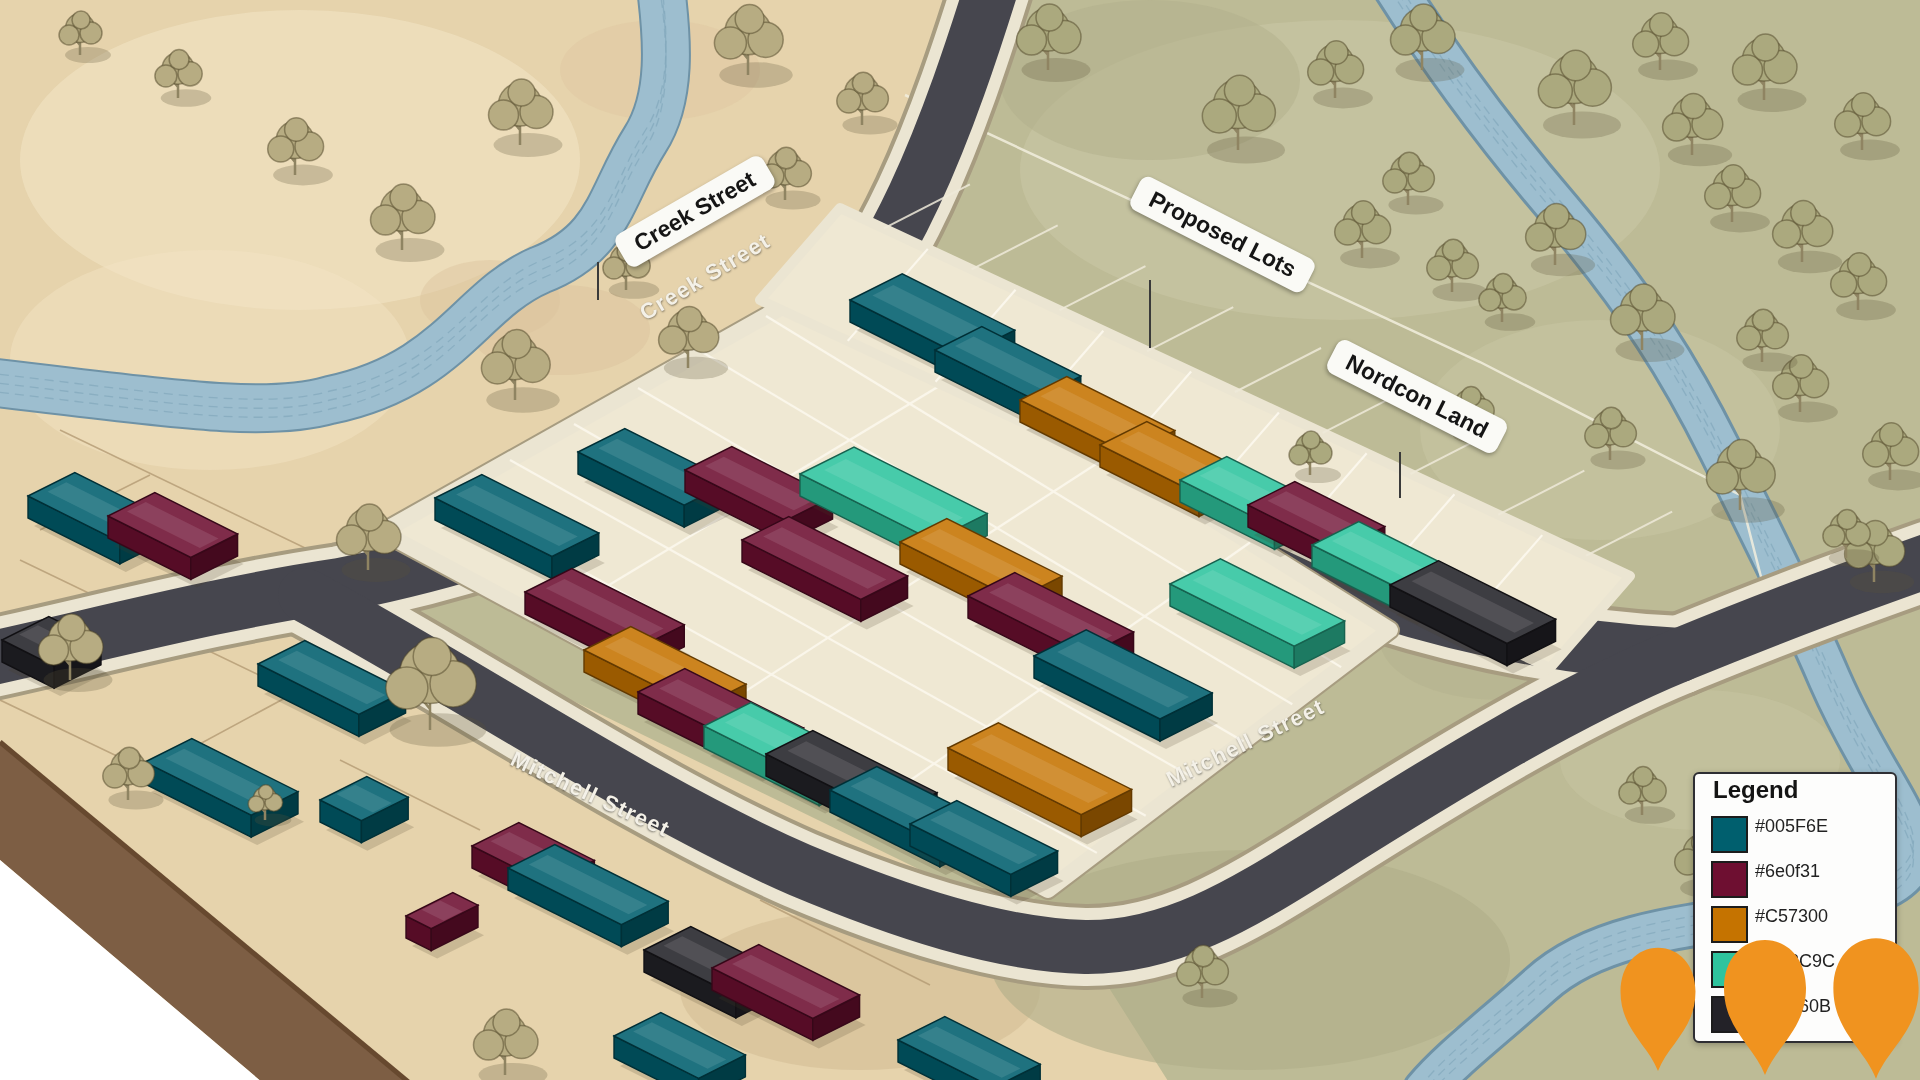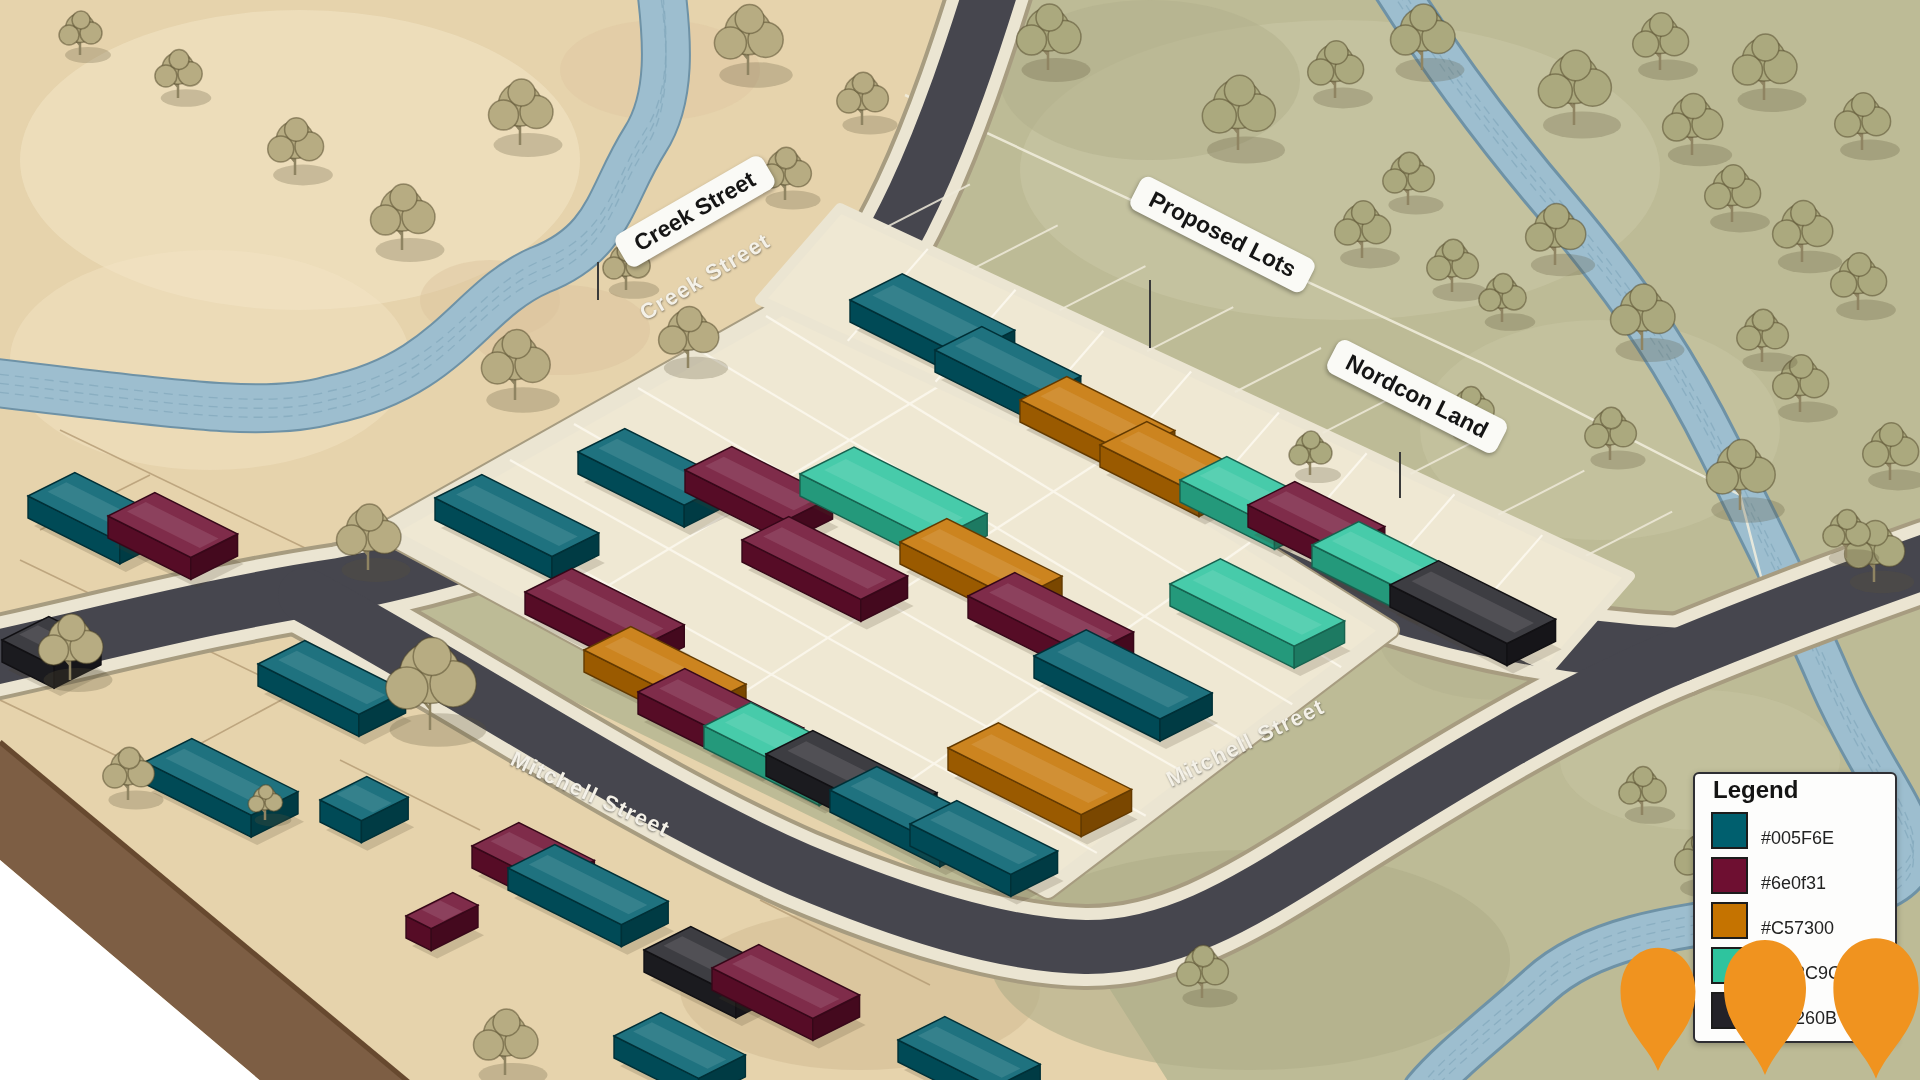--- a/index.html
+++ b/index.html
@@ -8,21 +8,21 @@
   #scene{position:absolute;left:0;top:0;}
   .map-label{position:absolute;z-index:10;white-space:nowrap;}
   .sign{background:#FAFAF6;color:#151515;font-weight:700;font-size:23px;
         padding:5px 17px;border-radius:9px;box-shadow:0 2px 4px rgba(0,0,0,.35);
         transform-origin:center;}
   .road-text{color:#F4F1E8;font-weight:700;font-size:22px;letter-spacing:1.5px;
         text-shadow:0 1px 2px rgba(0,0,0,.45);transform-origin:left center;}
   .legend{position:absolute;z-index:20;background:#FDFDFC;border:2px solid #2E2E33;
         border-radius:6px;padding:0 16px;box-shadow:0 2px 6px rgba(0,0,0,.25);}
   .legend-title{font-weight:700;font-size:24px;color:#141414;margin:2px 0 12px 2px;}
-  .legend-row{display:flex;align-items:flex-end;gap:13px;margin-bottom:12px;height:33px;}
+  .legend-row{display:flex;align-items:flex-start;gap:7px;margin-bottom:12px;height:33px;}
   .swatch{width:33px;height:33px;border:2px solid #1c1c1c;flex:0 0 auto;}
   .legend-label{font-size:18px;color:#222;}
   .legend-label.frag{padding-left:34px;}
   .pin{position:absolute;z-index:30;}
 </style>
 </head>
 <body>
 
 <div id="stage">
   <svg id="scene" width="1920" height="1080" viewBox="0 0 1920 1080">

